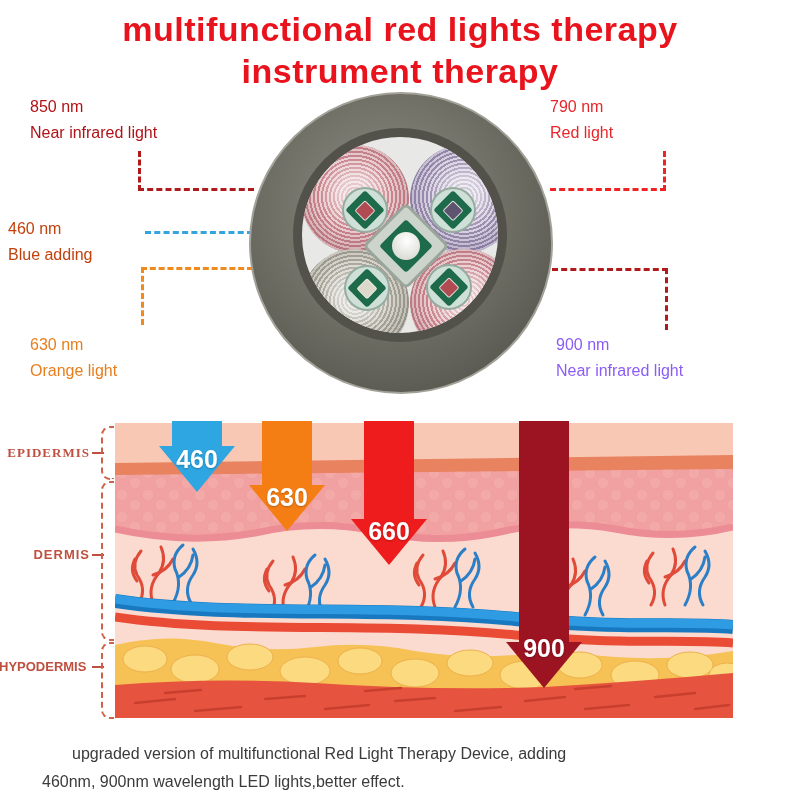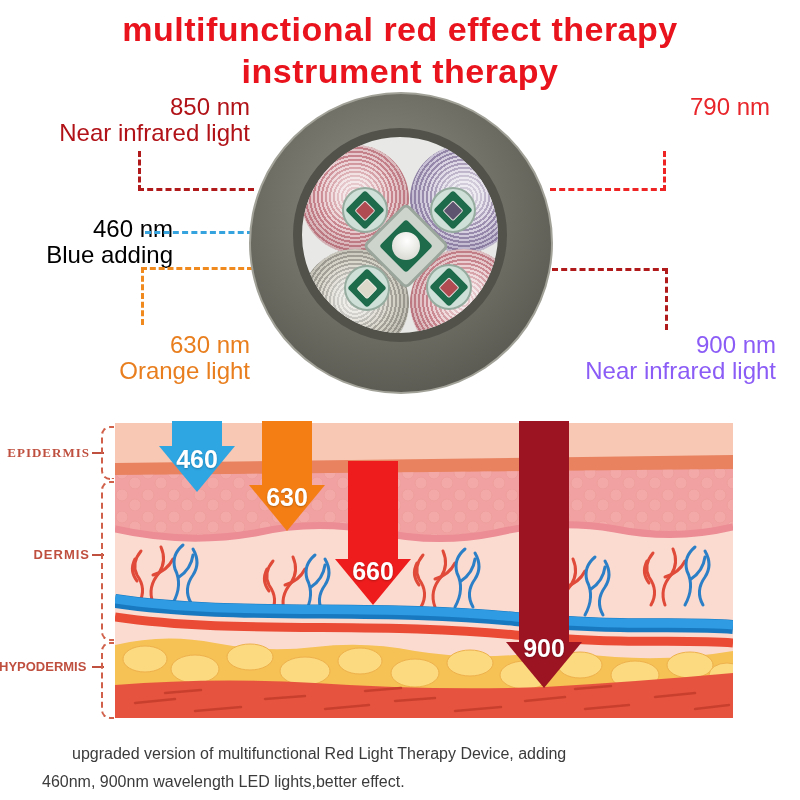--- a/index.html
+++ b/index.html
@@ -4,24 +4,24 @@
 <style>
   html,body{margin:0;padding:0;background:#ffffff;}
   #stage{
     position:relative;width:800px;height:800px;background:#ffffff;overflow:hidden;
     font-family:"Liberation Sans", sans-serif;
   }
   
   .title{position:absolute;left:0;top:8px;width:800px;text-align:center;
     color:#e8131c;font-weight:bold;font-size:34px;line-height:42px;letter-spacing:.5px;}
   
-  .callout{position:absolute;text-align:right;font-size:24px;line-height:26px;}
+  .callout{position:absolute;text-align:left;font-size:16px;line-height:26px;}
   .co-850{left:30px;top:94px;width:220px;color:#b01218;}
   .co-660{left:550px;top:94px;width:220px;color:#e8252a;}
-  .co-460{left:18px;top:216px;width:155px;color:#000000;}
+  .co-460{left:8px;top:216px;width:155px;color:#c2410c;}
   .co-630{left:30px;top:332px;width:220px;color:#e87e1e;}
   .co-900{left:556px;top:332px;width:220px;color:#8b5cf6;}
   
   .dl{position:absolute;}
   .dl-h{border-top:3px dashed;}
   .dl-v{border-left:3px dashed;}
   .c850v{left:138px;top:151px;height:40px;border-color:#b11a1a;}
   .c850h{left:138px;top:188px;width:116px;border-color:#b11a1a;}
   .c660v{left:663px;top:151px;height:40px;border-color:#ee2424;}
   .c660h{left:550px;top:188px;width:116px;border-color:#ee2424;}
@@ -78,44 +78,45 @@
   .br-1{top:426px;height:50px;} .br-2{top:481px;height:156px;} .br-3{top:642px;height:73px;}
   
   .arrow{position:absolute;top:421px;width:76px;}
   .arrow .shaft{position:absolute;left:13px;top:0;width:50px;}
   .arrow .head{position:absolute;left:0;width:0;height:0;
     border-left:38px solid transparent;border-right:38px solid transparent;border-top-width:46px;border-top-style:solid;}
   .arrow .num{position:absolute;left:0;width:100%;text-align:center;color:#ffffff;
     font-weight:bold;font-size:25px;text-shadow:0 1px 2px rgba(0,0,0,.25);}
   .a460{left:159px;height:71px;}  .a460 .shaft{height:25px;background:#2ea6e2;} .a460 .head{top:25px;border-top-color:#2ea6e2;} .a460 .num{top:24px;}
   .a630{left:249px;height:110px;} .a630 .shaft{height:64px;background:#f57e14;} .a630 .head{top:64px;border-top-color:#f57e14;} .a630 .num{top:62px;}
-  .a660{left:335px;height:144px;margin-top:40px;} .a660 .shaft{height:98px;background:#ee1c1c;} .a660 .head{top:98px;border-top-color:#ee1c1c;} .a660 .num{top:96px;}
+  .a660{left:351px;height:144px;} .a660 .shaft{height:98px;background:#ee1c1c;} .a660 .head{top:98px;border-top-color:#ee1c1c;} .a660 .num{top:96px;}
   .a850{left:420px;height:216px;} .a850 .shaft{height:170px;background:#c01425;} .a850 .head{top:170px;border-top-color:#c01425;} .a850 .num{top:168px;}
   .a900{left:506px;height:267px;} .a900 .shaft{height:221px;background:#9c1322;} .a900 .head{top:221px;border-top-color:#9c1322;} .a900 .num{top:213px;}
   
   .caption{position:absolute;left:0;top:740px;width:800px;color:#3b3b3b;font-size:16px;line-height:28px;}
   .caption .l1{padding-left:72px;}
   .caption .l2{padding-left:42px;}
 </style>
 </head>
 <body>
 
 <div id="stage">
 
   <div class="title">
-    <div>multifunctional red effect therapy</div>
+    <div>multifunctional red lights therapy</div>
     <div>instrument therapy</div>
   </div>
 
   <div class="callout co-850">
     <div>850 nm</div>
     <div>Near infrared light</div>
   </div>
   <div class="callout co-660">
     <div>790 nm</div>
+    <div>Red light</div>
   </div>
   <div class="callout co-460">
     <div>460 nm</div>
     <div>Blue adding</div>
   </div>
   <div class="callout co-630">
     <div>630 nm</div>
     <div>Orange light</div>
   </div>
   <div class="callout co-900">

